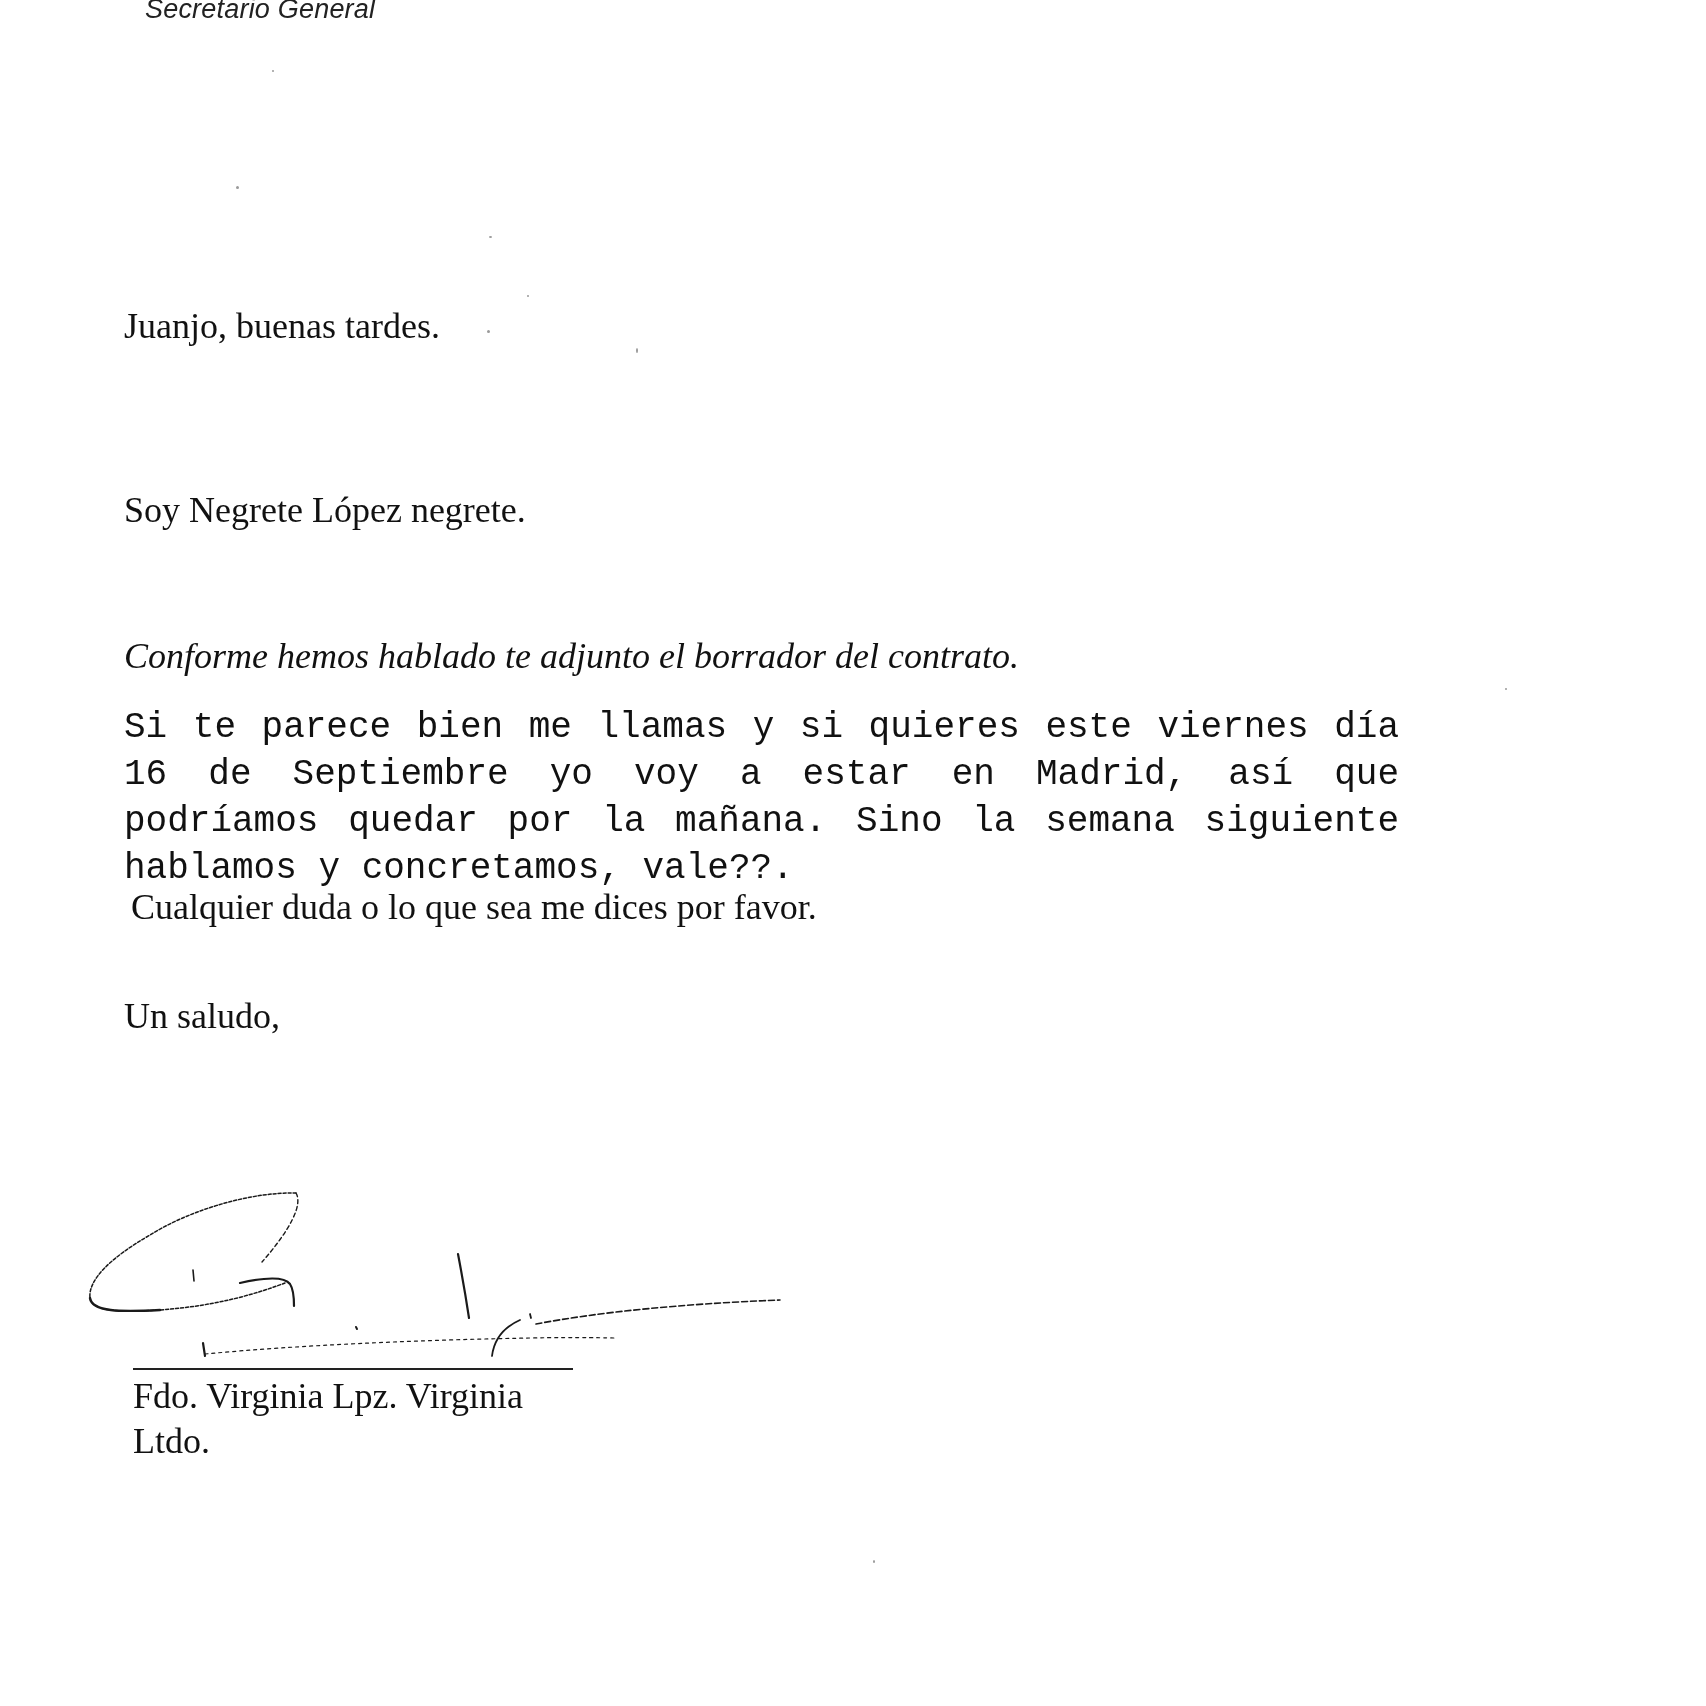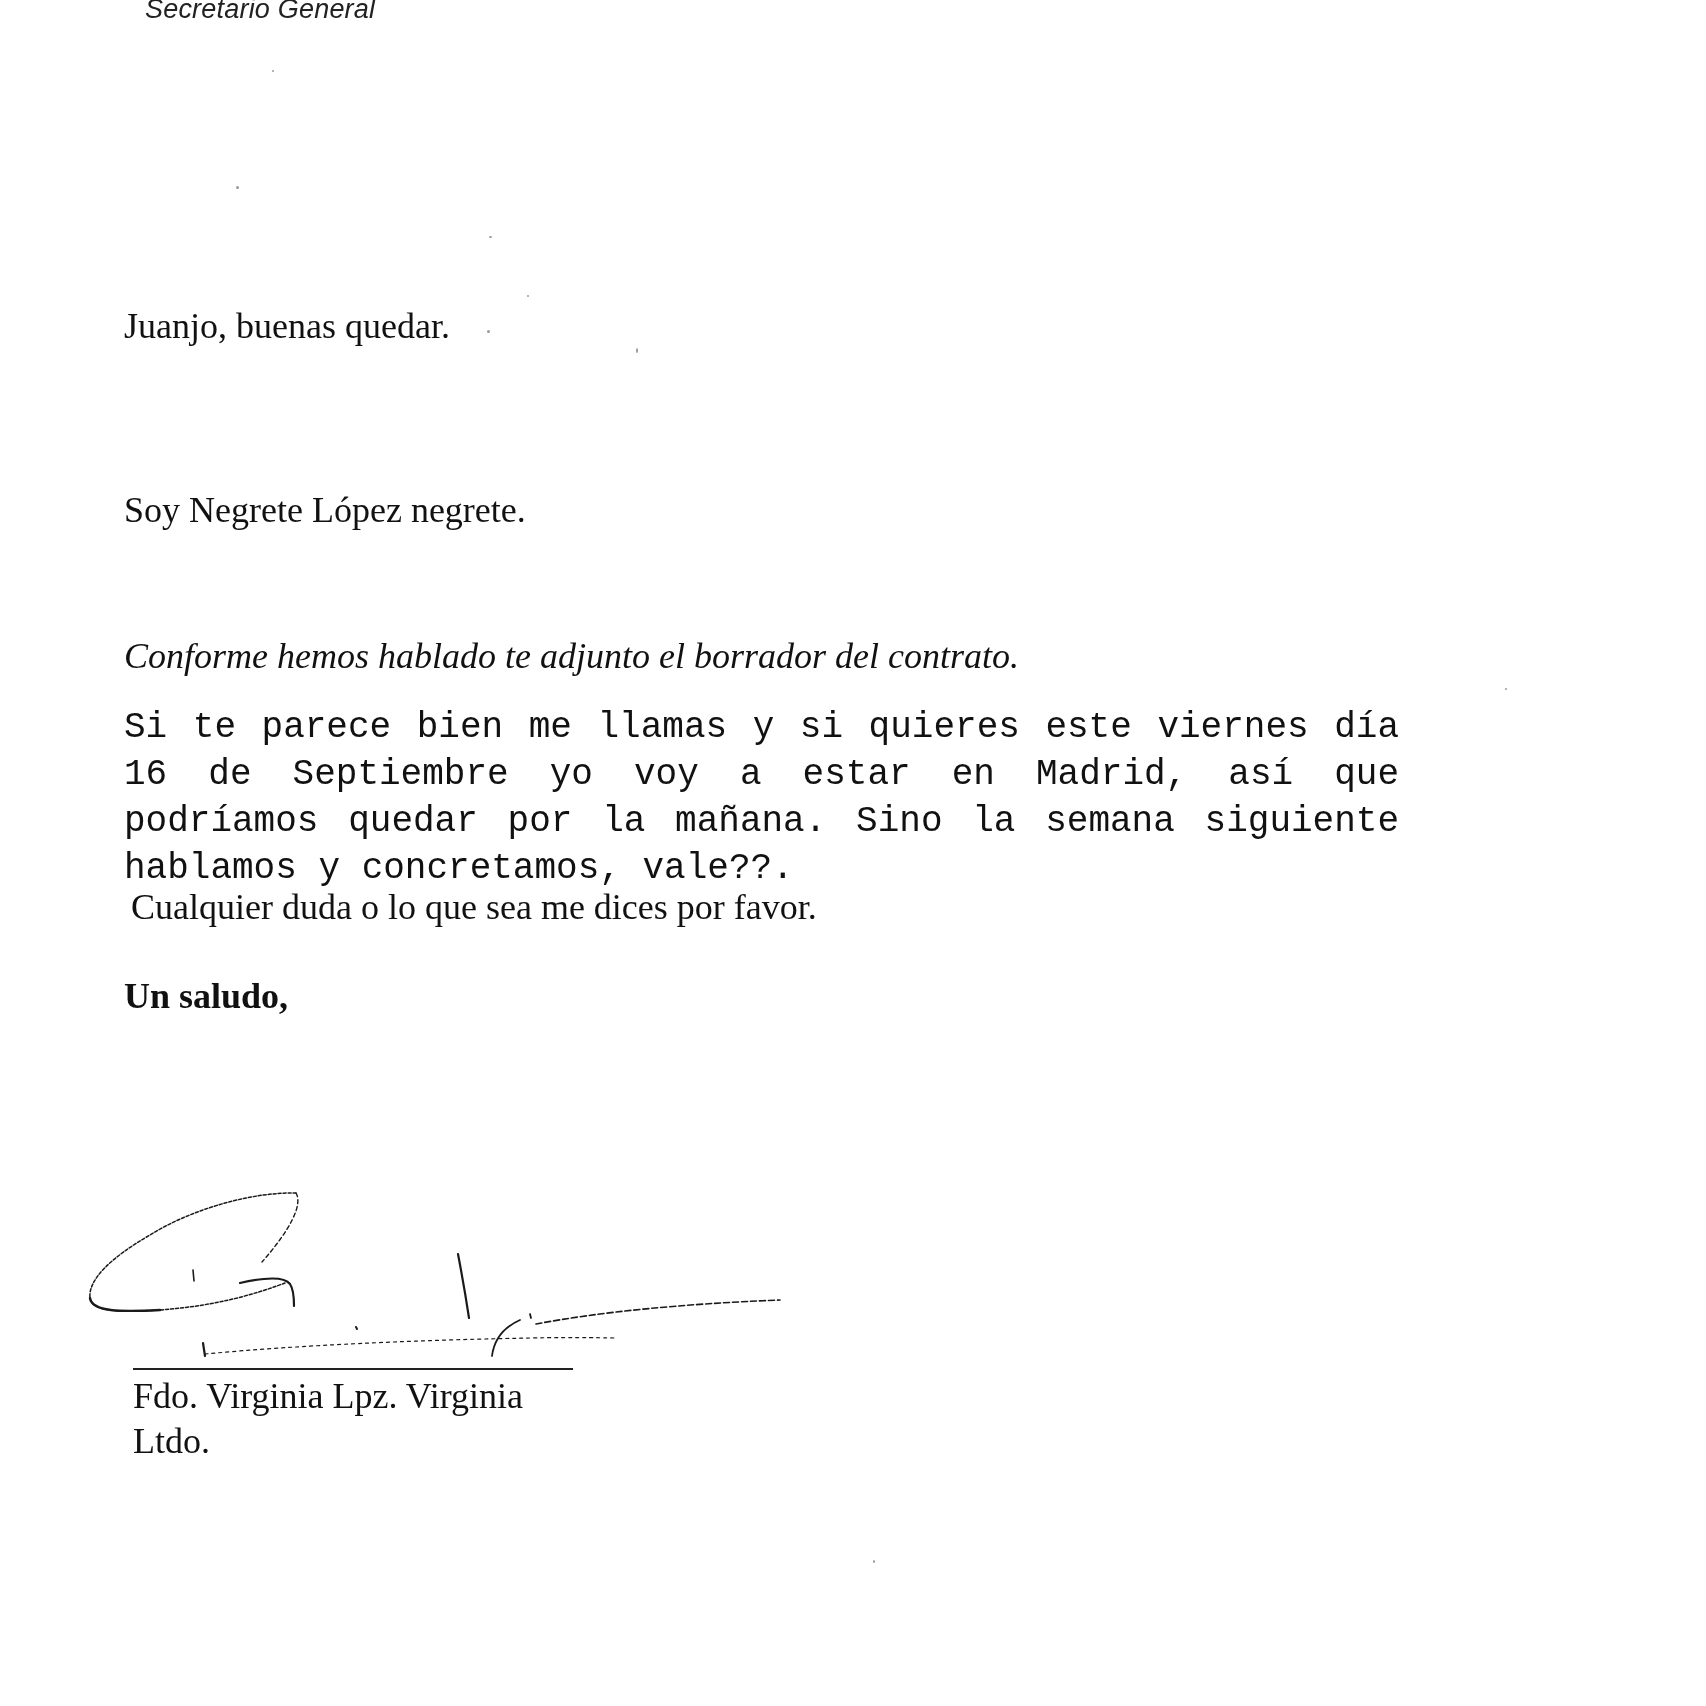--- a/index.html
+++ b/index.html
@@ -26,31 +26,31 @@
     }
     .speck { position: absolute; background: #9a9a9a; border-radius: 50%; }
   </style>
 </head>
 <body>
 
 <div>
 
   <div class="header-title">Secretario General</div>
 
-  <p class="para" style="top:303px;">Juanjo, buenas quedar.</p>
+  <p class="para" style="top:303px;">Juanjo, buenas tardes.</p>
 
   <p class="para" style="top:487px;">Soy Negrete López negrete.</p>
 
   <p class="para" style="top:633px;font-style:italic;">Conforme hemos hablado te adjunto el borrador del contrato.</p>
 
   <p class="para justified" style="top:704px;">Si te parece bien me llamas y si quieres este viernes día 16 de Septiembre yo voy a estar en Madrid, así que podríamos quedar por la mañana. Sino la semana siguiente hablamos y concretamos, vale??.</p>
 
   <p class="para" style="top:884px;margin-left:7px;">Cualquier duda o lo que sea me dices por favor.</p>
 
-  <p class="para" style="top:973px;font-weight:bold;">Un saludo,</p>
+  <p class="para" style="top:993px;">Un saludo,</p>
 
   <svg class="sig-svg" width="1706" height="1706">
     <g fill="none" stroke="#1a1a1a" stroke-linecap="round">
       <path d="M296 1193 C250 1192 190 1210 150 1235 C110 1258 88 1280 90 1298 C92 1312 120 1312 160 1310 C200 1307 240 1300 285 1283" stroke-width="1.5" stroke-dasharray="3 2"></path>
       <path d="M296 1193 C303 1205 290 1230 262 1262" stroke-width="1.4" stroke-dasharray="4 3"></path>
       <path d="M90 1298 C92 1312 120 1312 160 1310" stroke-width="2.4"></path>
       <path d="M240 1283 C262 1278 284 1276 290 1284 C294 1290 294 1300 294 1306" stroke-width="2.2"></path>
       <path d="M193 1270 L194 1281" stroke-width="1.6"></path>
       <path d="M458 1254 C462 1275 466 1298 469 1318" stroke-width="2.2"></path>
       <path d="M492 1356 C494 1340 502 1328 520 1320" stroke-width="1.8"></path>

